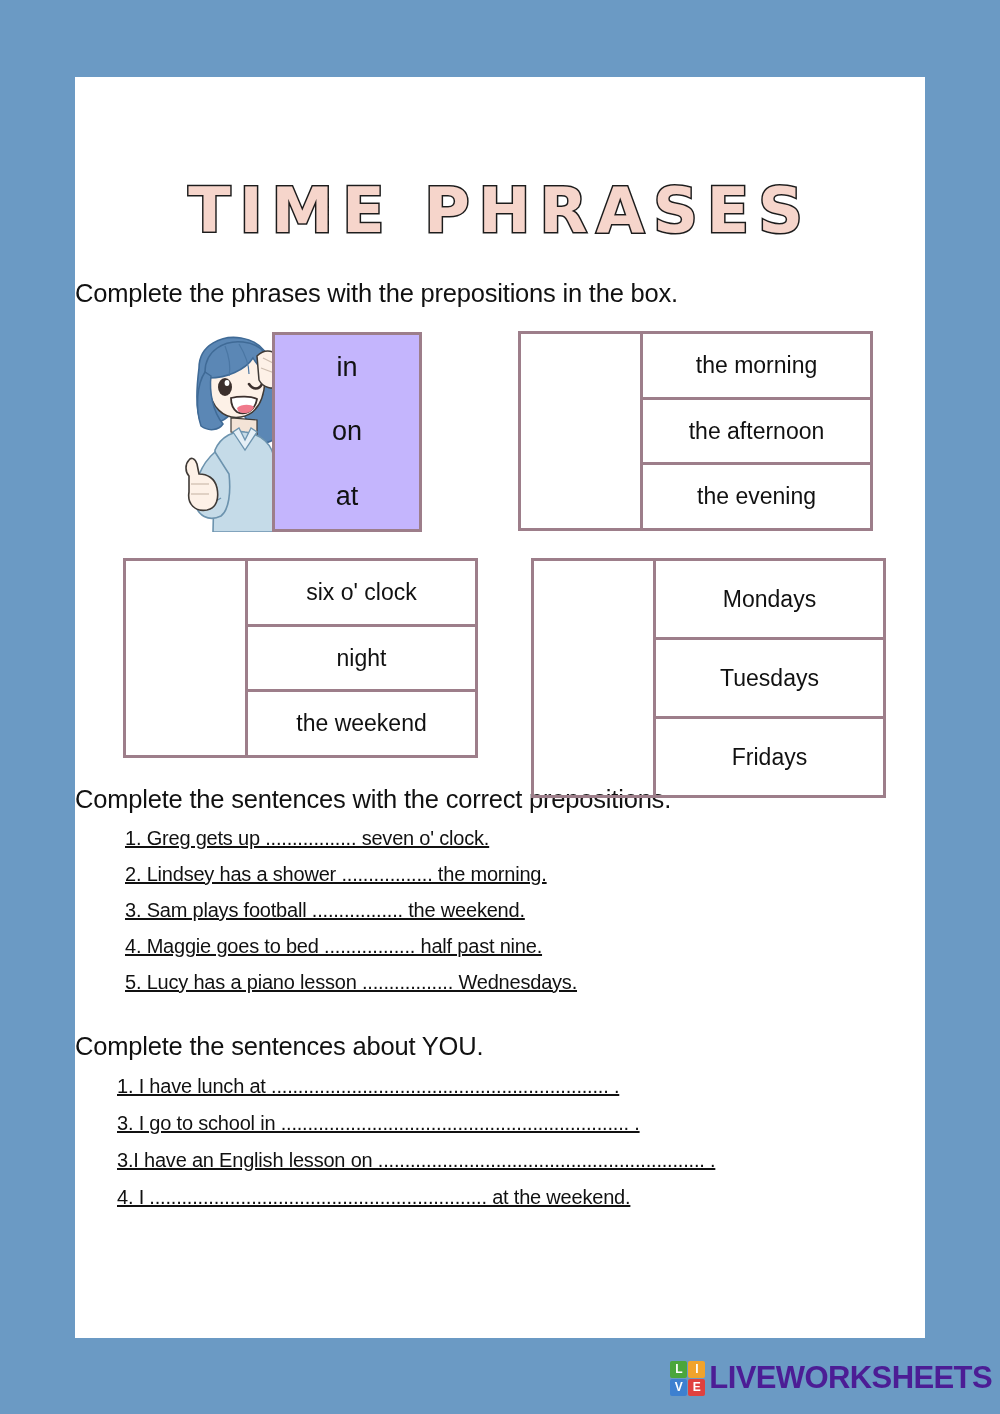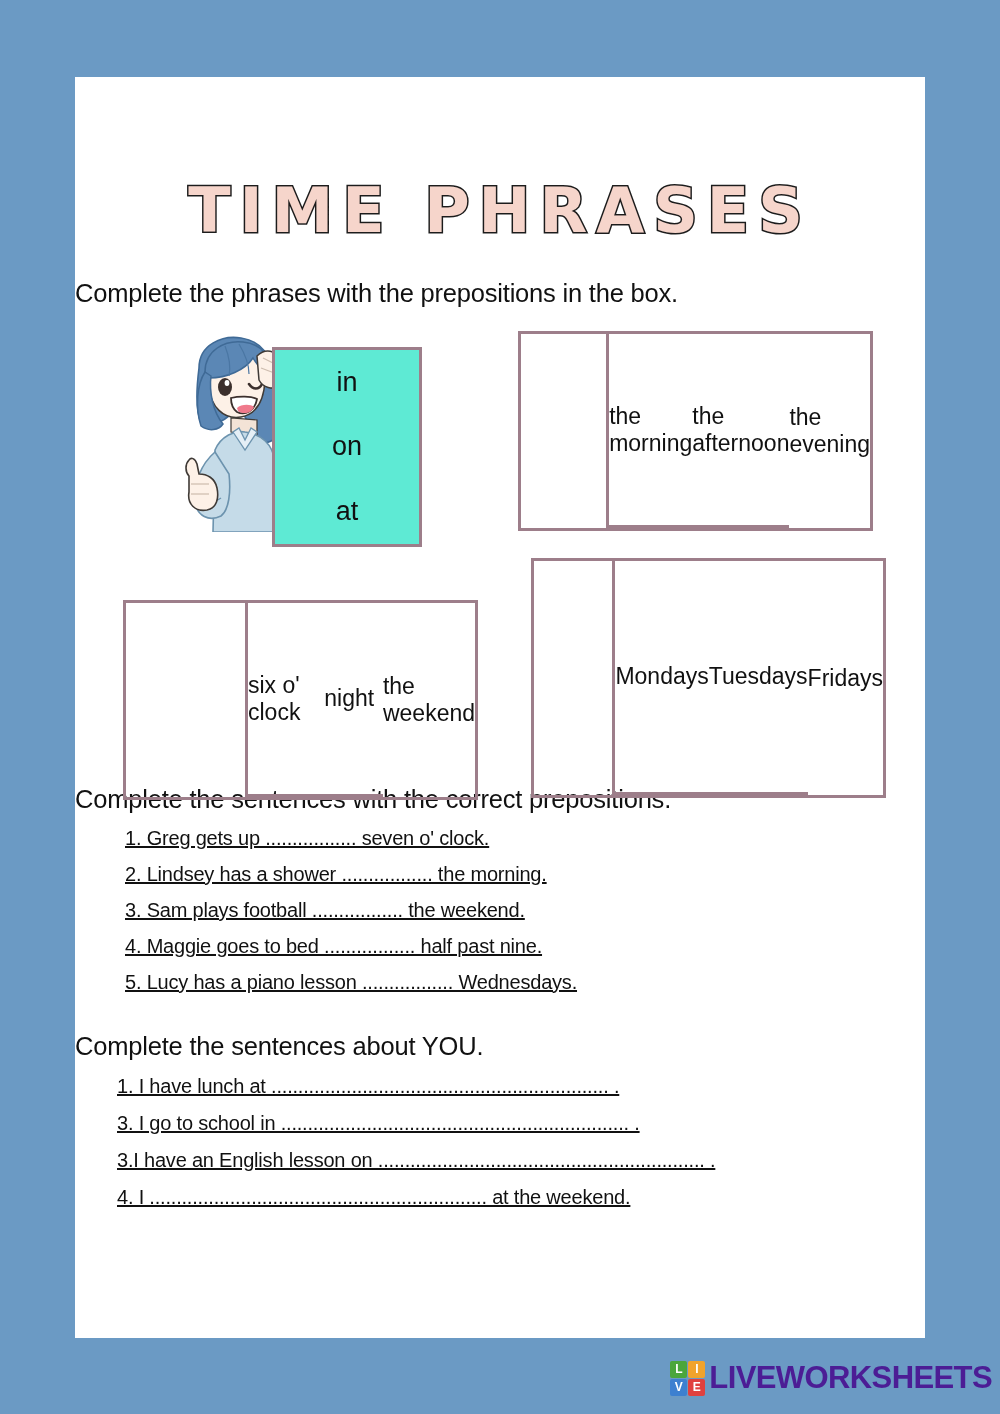--- a/index.html
+++ b/index.html
@@ -64,55 +64,55 @@
   .pairbox {
     position: absolute;
     display: flex;
     border: 3px solid #9d7e8a;
   }
   .pairbox .blank-col {
     border-right: 3px solid #9d7e8a;
   }
   .pairbox .rows-col {
     display: flex;
-    flex-direction: row;
+    flex-direction: column;
     flex: 1;
   }
   .pairbox .rows-col .rowcell {
     display: flex;
     align-items: center;
     justify-content: center;
     flex: 1;
     border-bottom: 3px solid #9d7e8a;
     font-size: 23px;
     color: #111111;
   }
   .pairbox .rows-col .rowcell:last-child { border-bottom: none; }
 
   
   #box-prepositions {
     left: 197px;
-    top: 17px;
+    top: 2px;
     width: 150px;
     height: 200px;
     flex-direction: column;
     justify-content: space-around;
     align-items: center;
-    background: #5eead4;
+    background: #c4b5fd;
     z-index: 2;
   }
   #box-prepositions .prep {
     font-size: 27px;
     color: #111111;
   }
 
   #box-dayparts { left: 443px; top: 1px; width: 355px; height: 200px; }
   #box-dayparts .blank-col { width: 122px; }
 
-  #box-times { left: 48px; top: 228px; width: 355px; height: 200px; margin-top: 42px; }
+  #box-times { left: 48px; top: 228px; width: 355px; height: 200px; }
   #box-times .blank-col { width: 122px; }
 
   #box-days { left: 456px; top: 228px; width: 355px; height: 240px; }
   #box-days .blank-col { width: 122px; }
 
   
   #girl {
     position: absolute;
     left: 90px;
     top: 2px;

